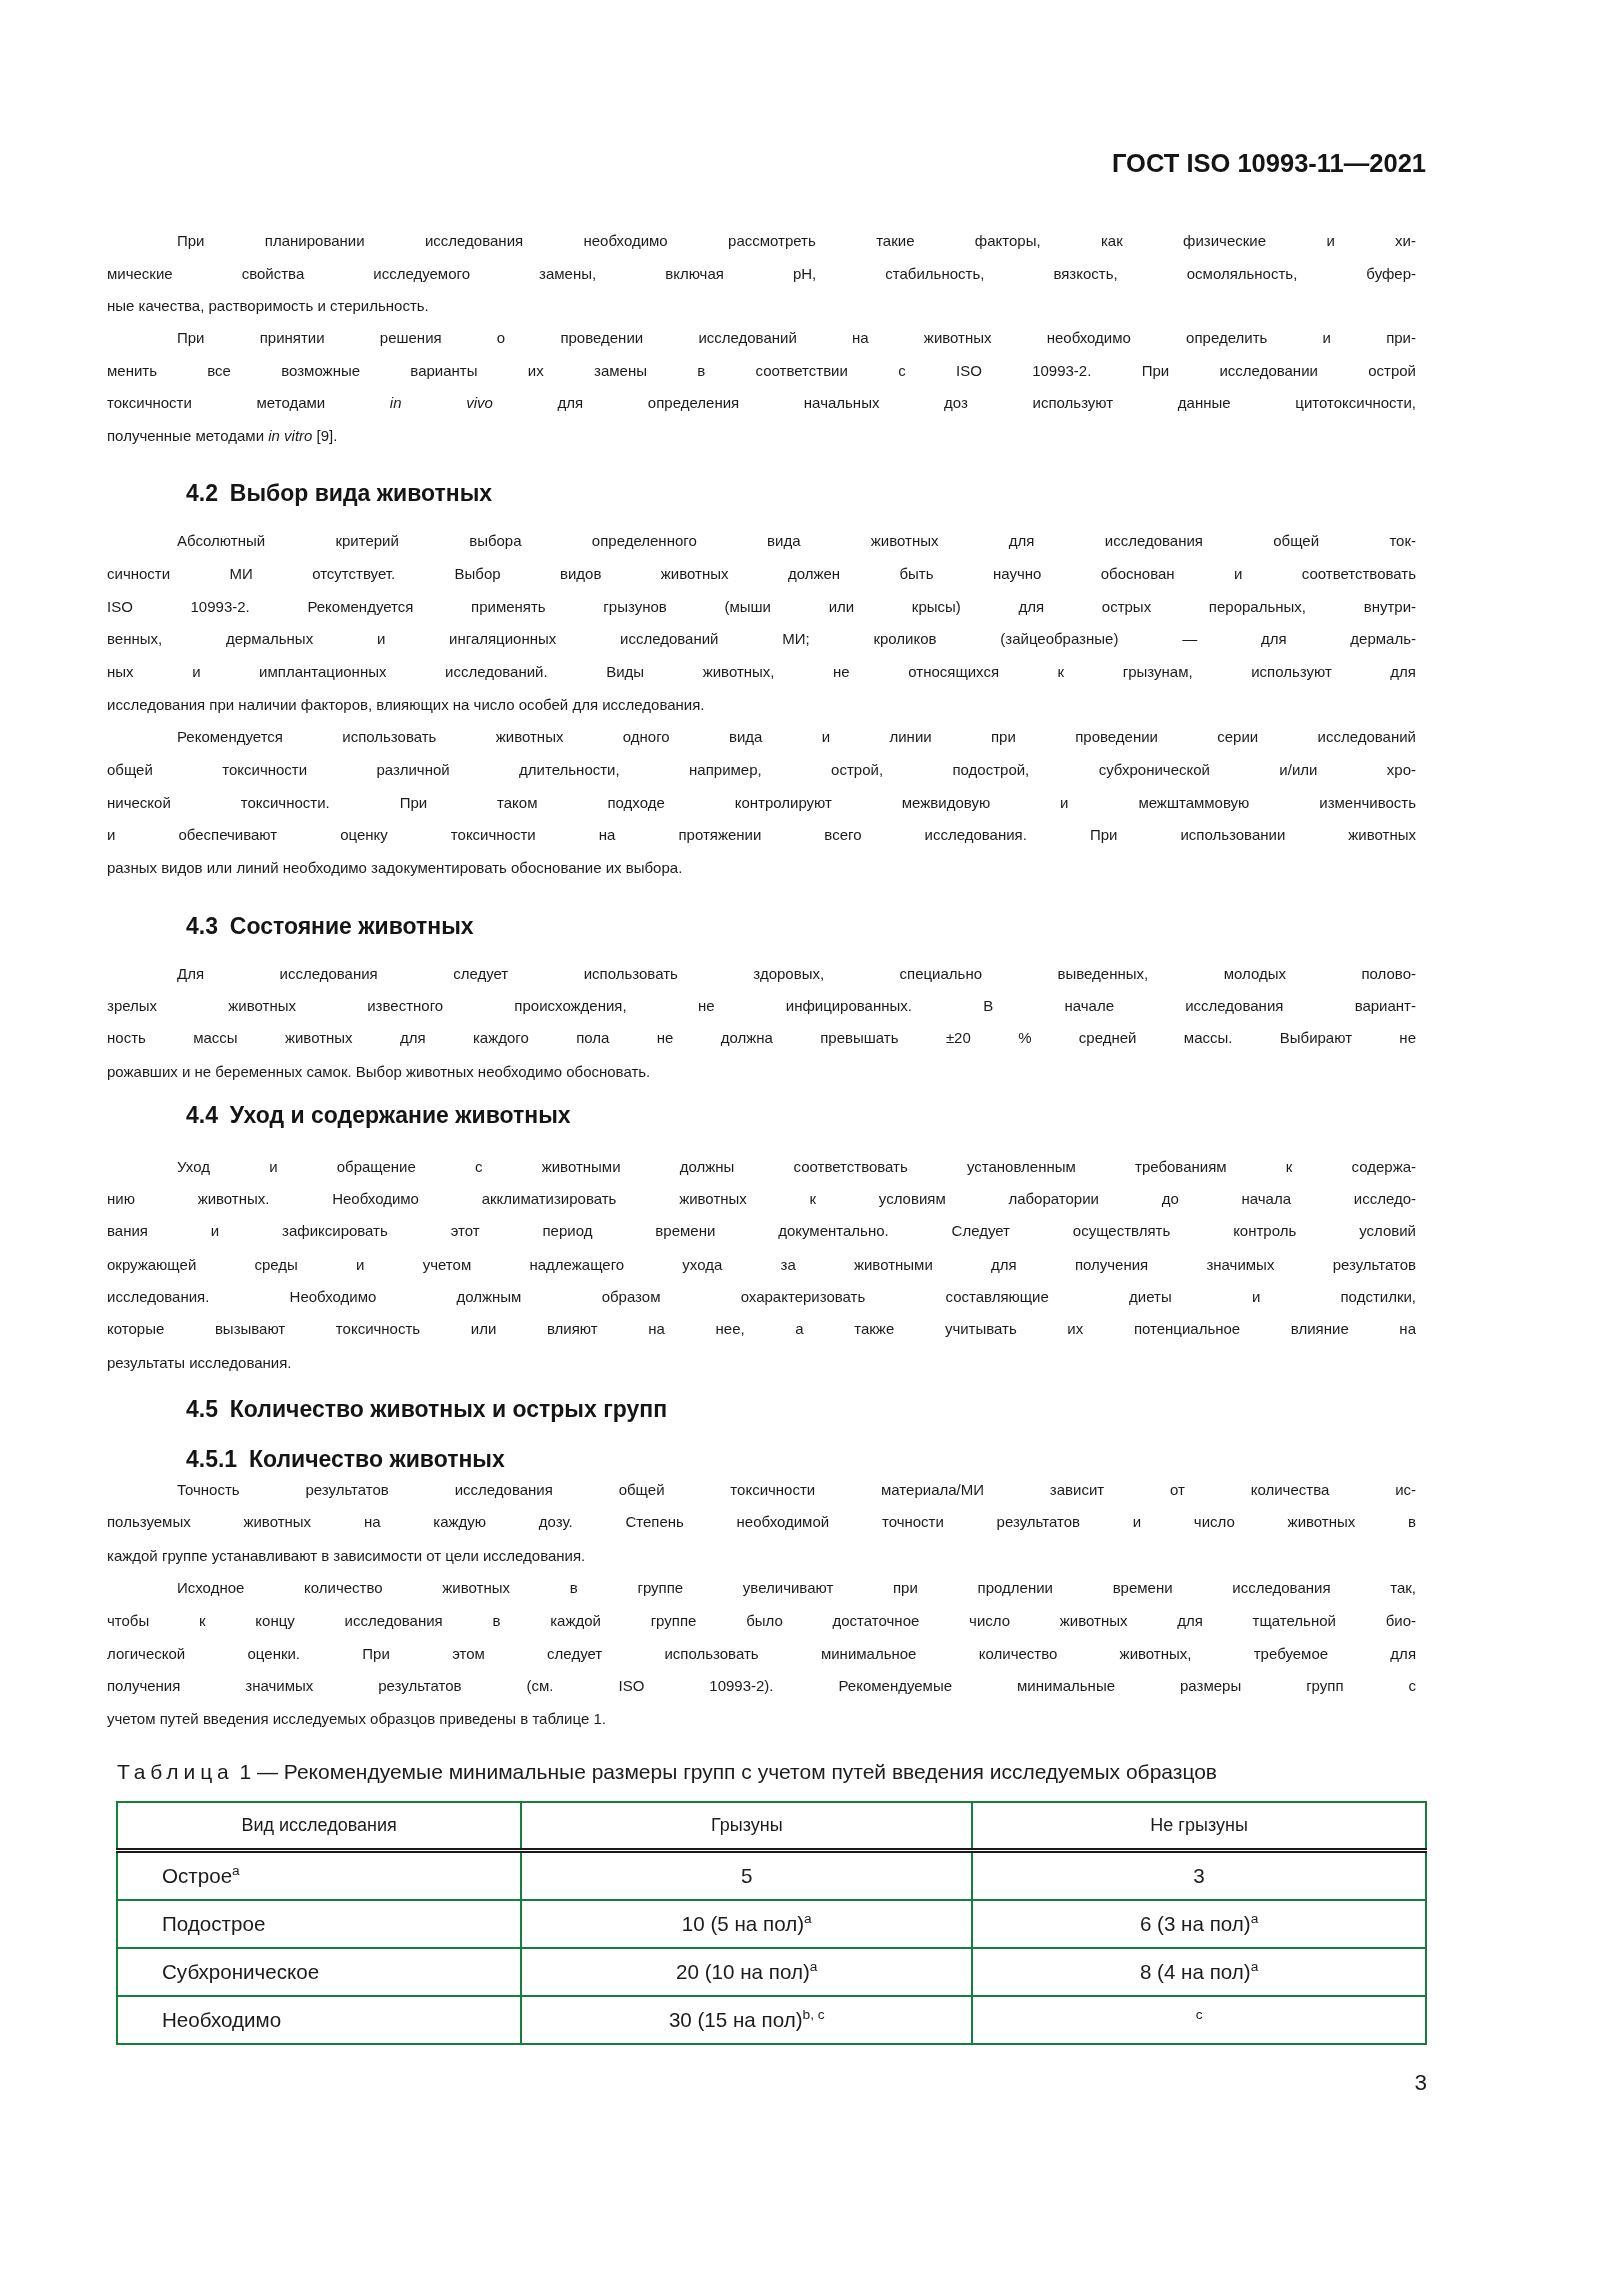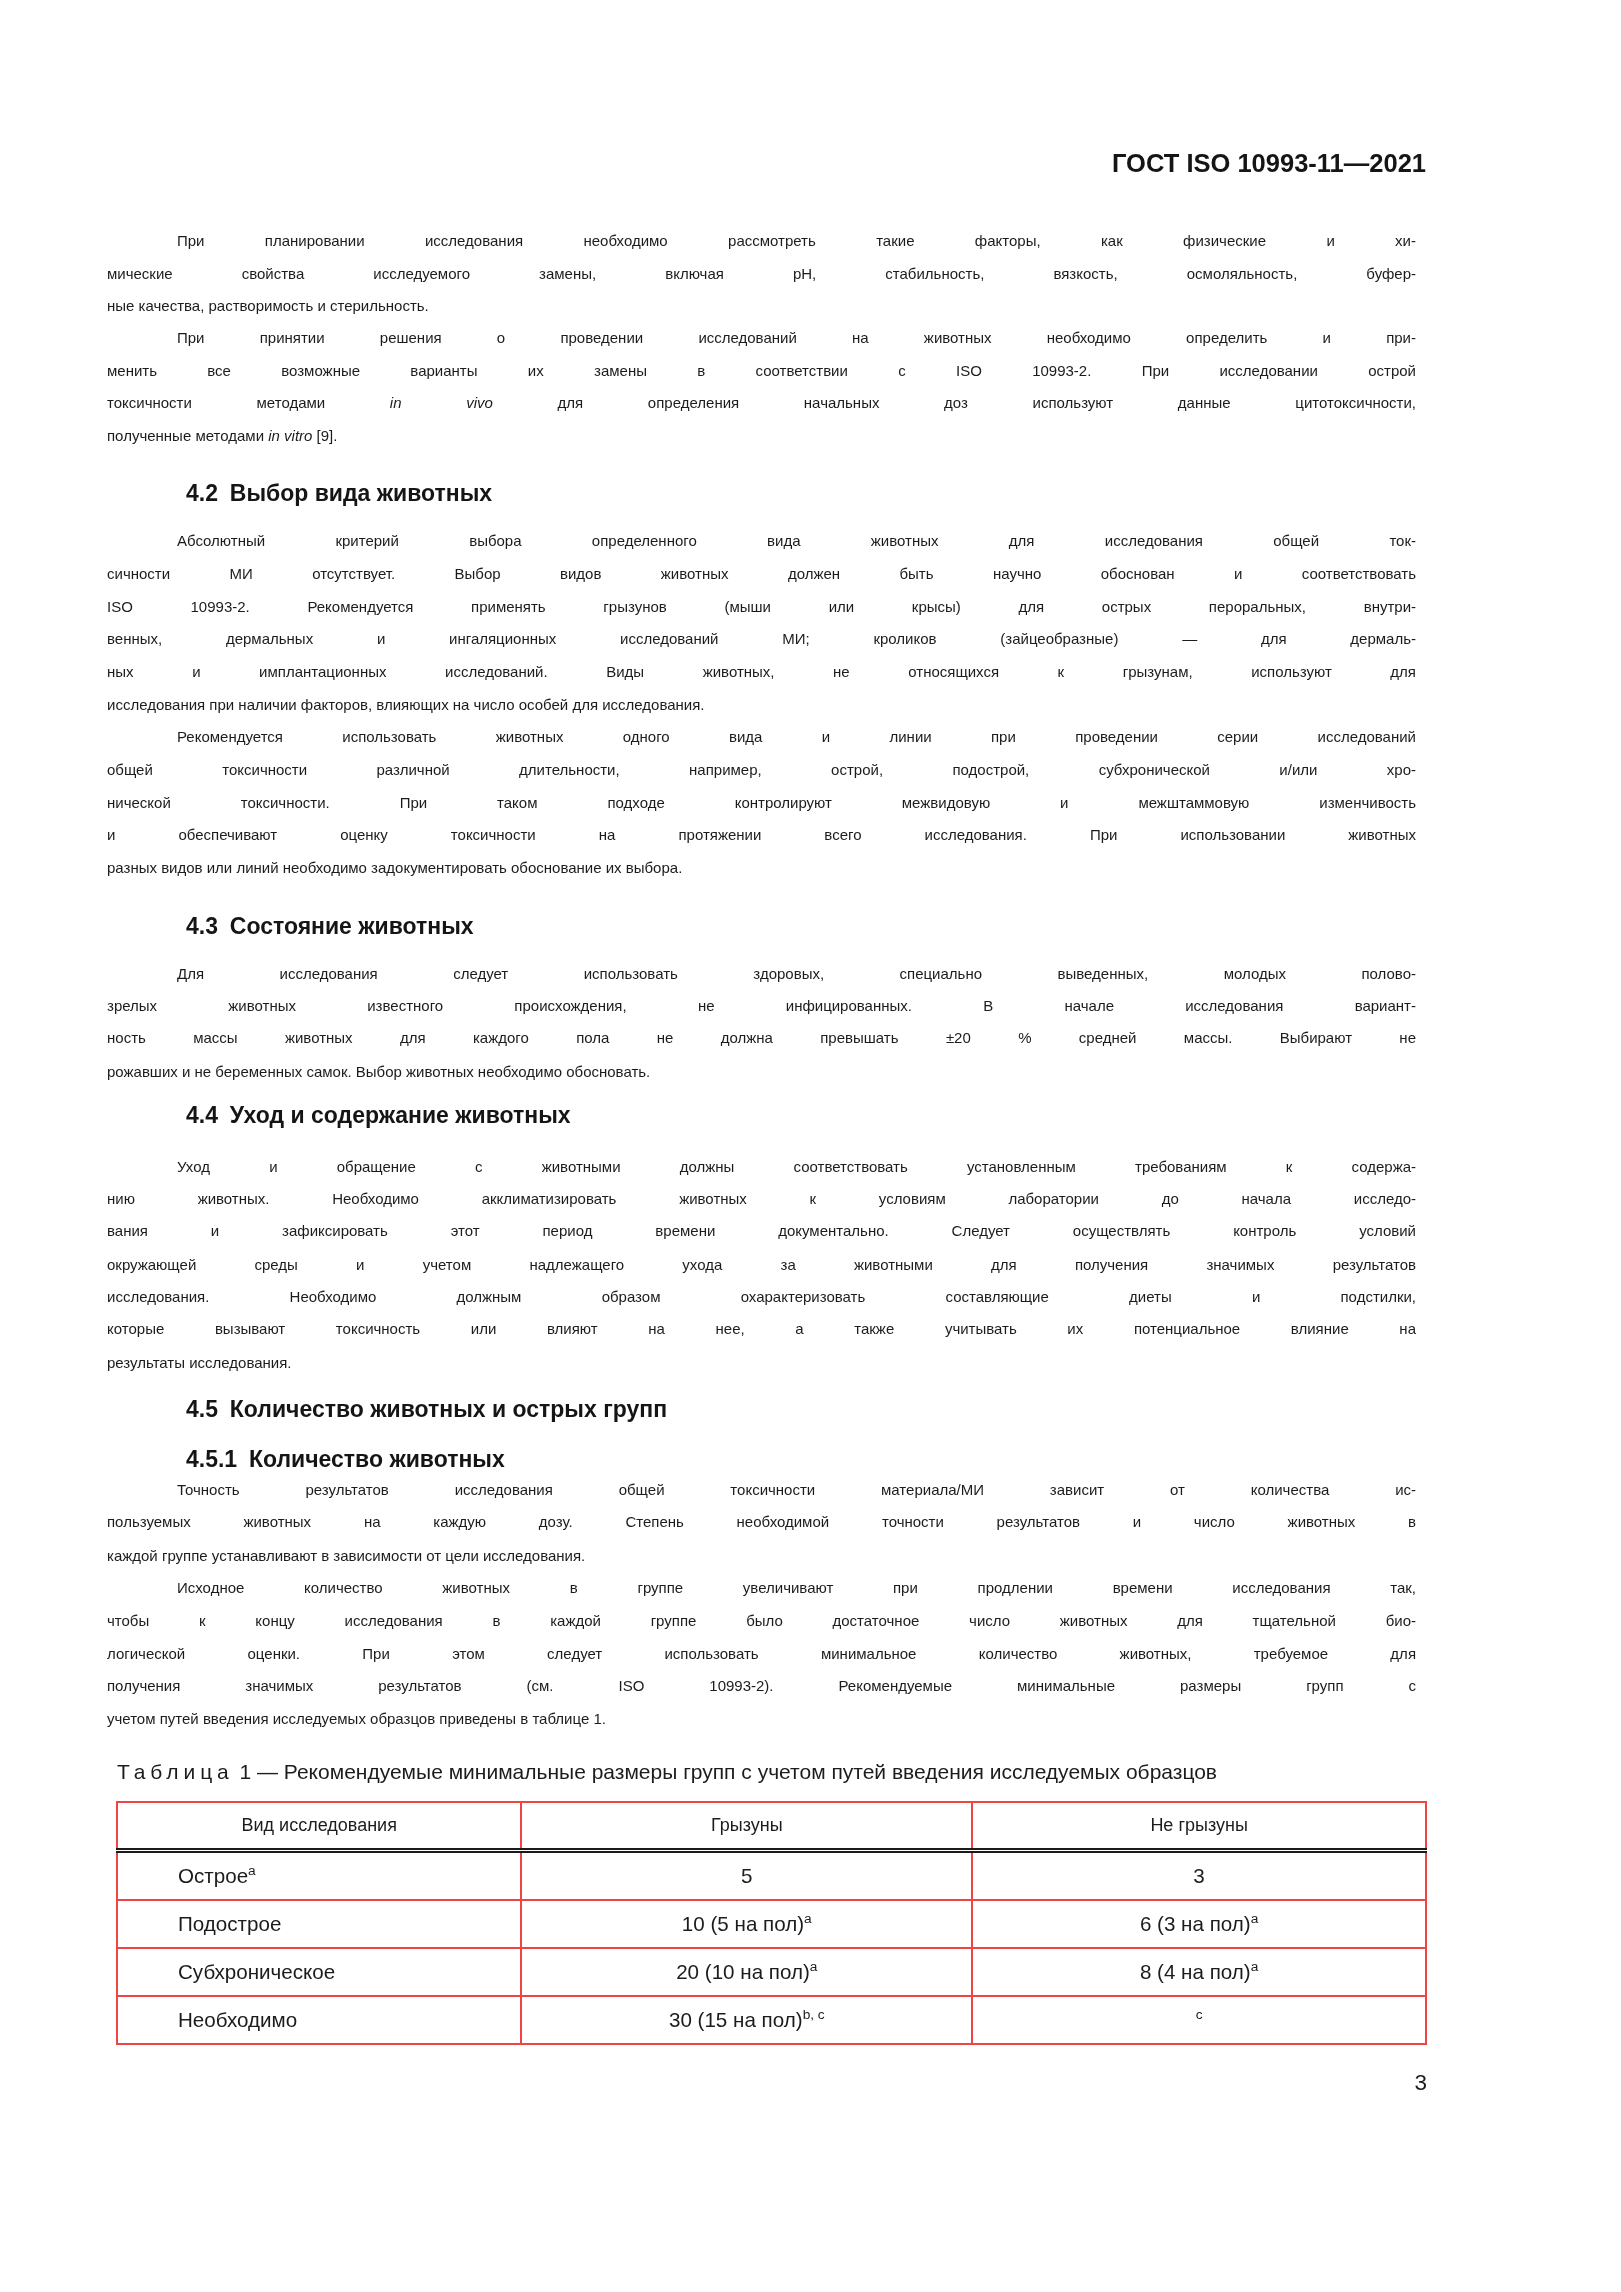--- a/index.html
+++ b/index.html
@@ -11,23 +11,23 @@
           white-space: nowrap; overflow: visible; }
   .j { text-align: justify; text-align-last: justify; white-space: normal; }
   .ind { padding-left: 70px; box-sizing: border-box; }
   .heading { position: absolute; left: 186px; font-weight: bold; font-size: 23px; line-height: 32px; white-space: nowrap; color: #151515; }
   .heading .num { display: inline-block; margin-right: 11.8px; }
   i { font-style: italic; }
   .caption { position: absolute; left: 117px; width: 1309px; top: 1756px; font-size: 21px; line-height: 32px; white-space: nowrap; }
   .caption .tbl-word { letter-spacing: 4.9px; }
   table.data { position: absolute; left: 116px; top: 1801px; width: 1311px; border-collapse: collapse;
                font-size: 20.6px; color: #1c1c1c; }
-  table.data td, table.data th { border: 2px solid #ef4444; padding: 0; height: 46px; vertical-align: middle; }
+  table.data td, table.data th { border: 2px solid #15803d; padding: 0; height: 46px; vertical-align: middle; }
   table.data th { font-weight: normal; font-size: 18px; height: 45px; text-align: center; border-bottom: 5.9px double #1a1a1a; }
-  table.data td.c0 { text-align: left; padding-left: 60px; margin-top: 48px; }
+  table.data td.c0 { text-align: left; padding-left: 44px; margin-top: 48px; }
   table.data td.cc { text-align: center; }
   sup { font-size: 13.7px; vertical-align: 7.8px; line-height: 0; }
   .page-num { position: absolute; left: 1392px; width: 35px; top: 2068px; text-align: right; font-size: 22.5px; line-height: 29px; }
 </style>
 </head>
 <body>
 
 <div class="doc-code">ГОСТ ISO 10993-11—2021</div>
 
 <div class="line j ind" style="top:225px">При планировании исследования необходимо рассмотреть такие факторы, как физические и хи-</div>

